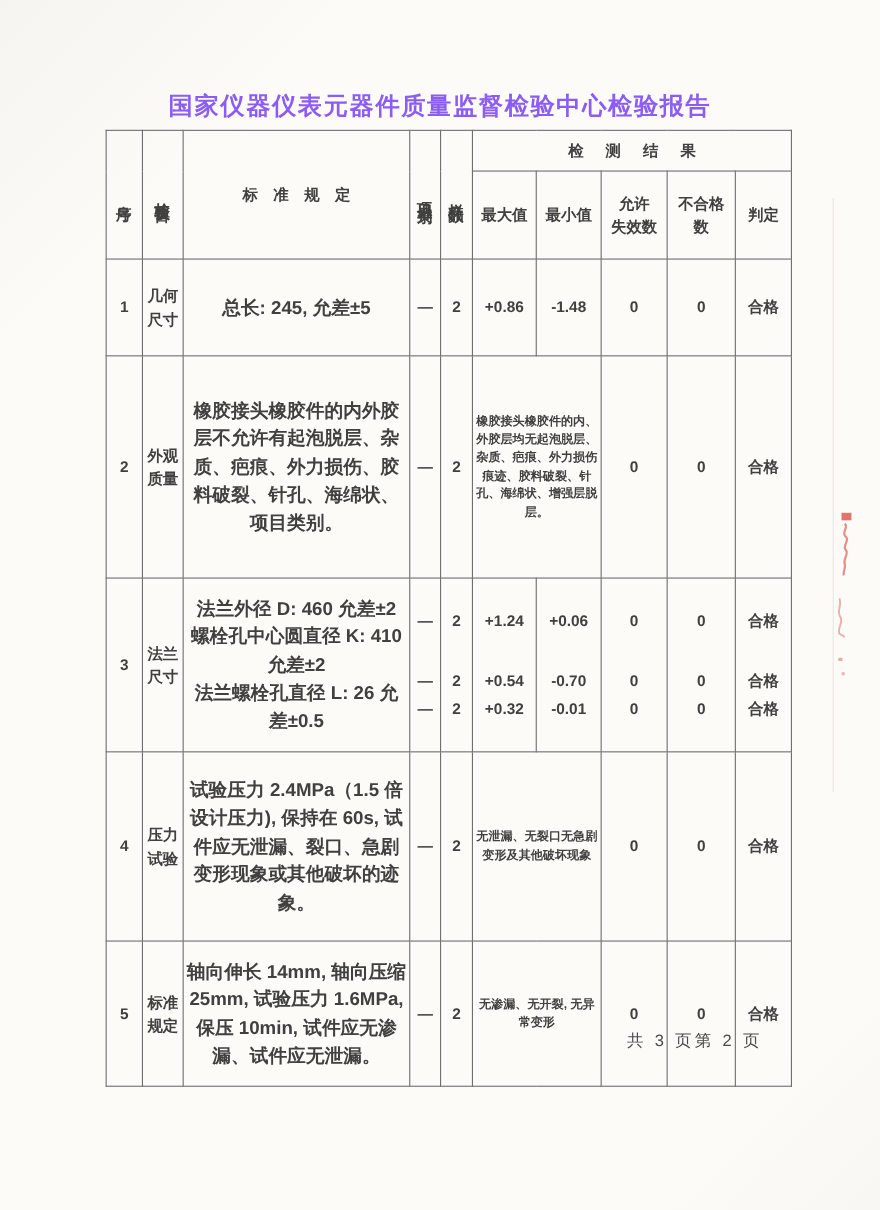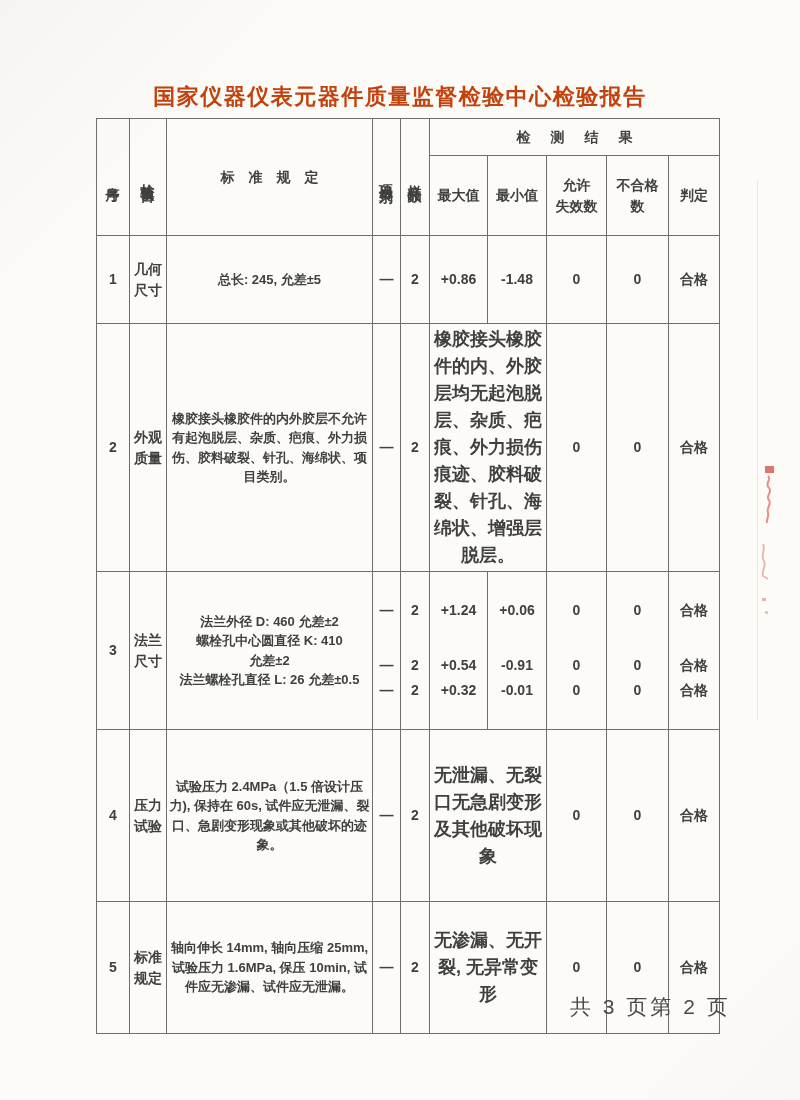--- a/index.html
+++ b/index.html
@@ -14,21 +14,21 @@
   }
   .scan-shade {
     position: absolute; inset: 0;
     background: linear-gradient(135deg, rgba(235,232,226,.35) 0%, rgba(255,255,255,0) 18%),
                 linear-gradient(315deg, rgba(240,238,233,.3) 0%, rgba(255,255,255,0) 12%);
   }
   .report-title {
     position: absolute; top: 82px; left: 0; width: 100%;
     text-align: center;
     font-size: 22px; font-weight: 700; letter-spacing: 1.5px;
-    color: #c2410c;
+    color: #8b5cf6;
   }
   table.report {
     position: absolute; left: 96px; top: 118px;
     width: 623px;
     border-collapse: collapse;
     table-layout: fixed;
     font-size: 14px;
     color: #404040;
   }
   table.report td, table.report th {
@@ -53,34 +53,34 @@
     letter-spacing: 2px;
     line-height: 1;
   }
   .hdr-standard { letter-spacing: 14px; text-indent: 14px; }
   .hdr-result  { letter-spacing: 20px; text-indent: 20px; }
   .prewrap { white-space: pre-line; }
   td.spec {
     text-align: left;
     padding: 8px 10px 8px 13px;
     line-height: 26px;
-    font-size: 13px;
-  }
-  td.result-text { font-size: 18px; line-height: 24px; padding: 4px 8px; }
+    font-size: 17px;
+  }
+  td.result-text { font-size: 11px; line-height: 24px; padding: 4px 8px; }
   td.rel { position: relative; }
   td.rel .sub {
     position: absolute; left: 0; right: 0;
     text-align: center; line-height: 20px;
   }
   .sub0 { top: 18%; }
   .sub1 { top: 53%; }
   .sub2 { top: 69%; }
   .page-footer {
-    position: absolute; top: 993px; left: 570px;
-    font-size: 21px; letter-spacing: 3px; color: #4a4a4a;
+    position: absolute; top: 937px; left: 570px;
+    font-size: 15px; letter-spacing: 3px; color: #4a4a4a;
   }
   .crease {
     position: absolute; left: 757px; top: 180px;
     width: 1px; height: 540px;
     background: rgba(185,175,160,0.25);
   }
   .red-mark { position: absolute; }
   .red-dot { position: absolute; background: #dd6b66; border-radius: 1px; }
 </style>
 </head>
@@ -173,21 +173,21 @@
       <span class="sub sub1">2</span>
       <span class="sub sub2">2</span>
     </td>
     <td class="rel">
       <span class="sub sub0">+1.24</span>
       <span class="sub sub1">+0.54</span>
       <span class="sub sub2">+0.32</span>
     </td>
     <td class="rel">
       <span class="sub sub0">+0.06</span>
-      <span class="sub sub1">-0.91</span>
+      <span class="sub sub1">-0.70</span>
       <span class="sub sub2">-0.01</span>
     </td>
     <td class="rel">
       <span class="sub sub0">0</span>
       <span class="sub sub1">0</span>
       <span class="sub sub2">0</span>
     </td>
     <td class="rel">
       <span class="sub sub0">0</span>
       <span class="sub sub1">0</span>

